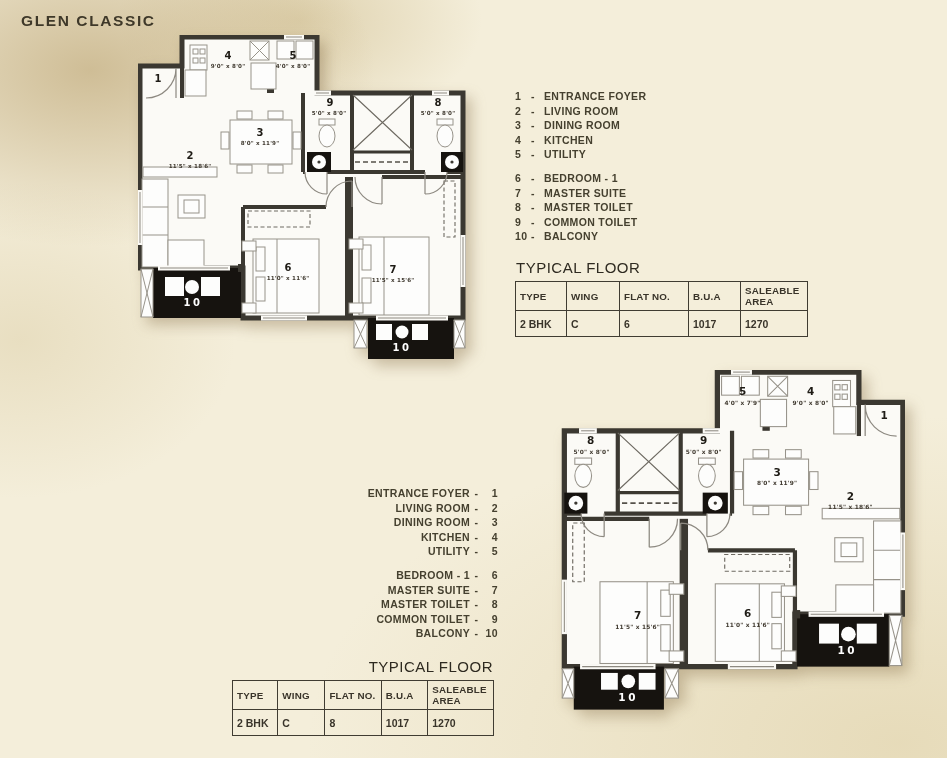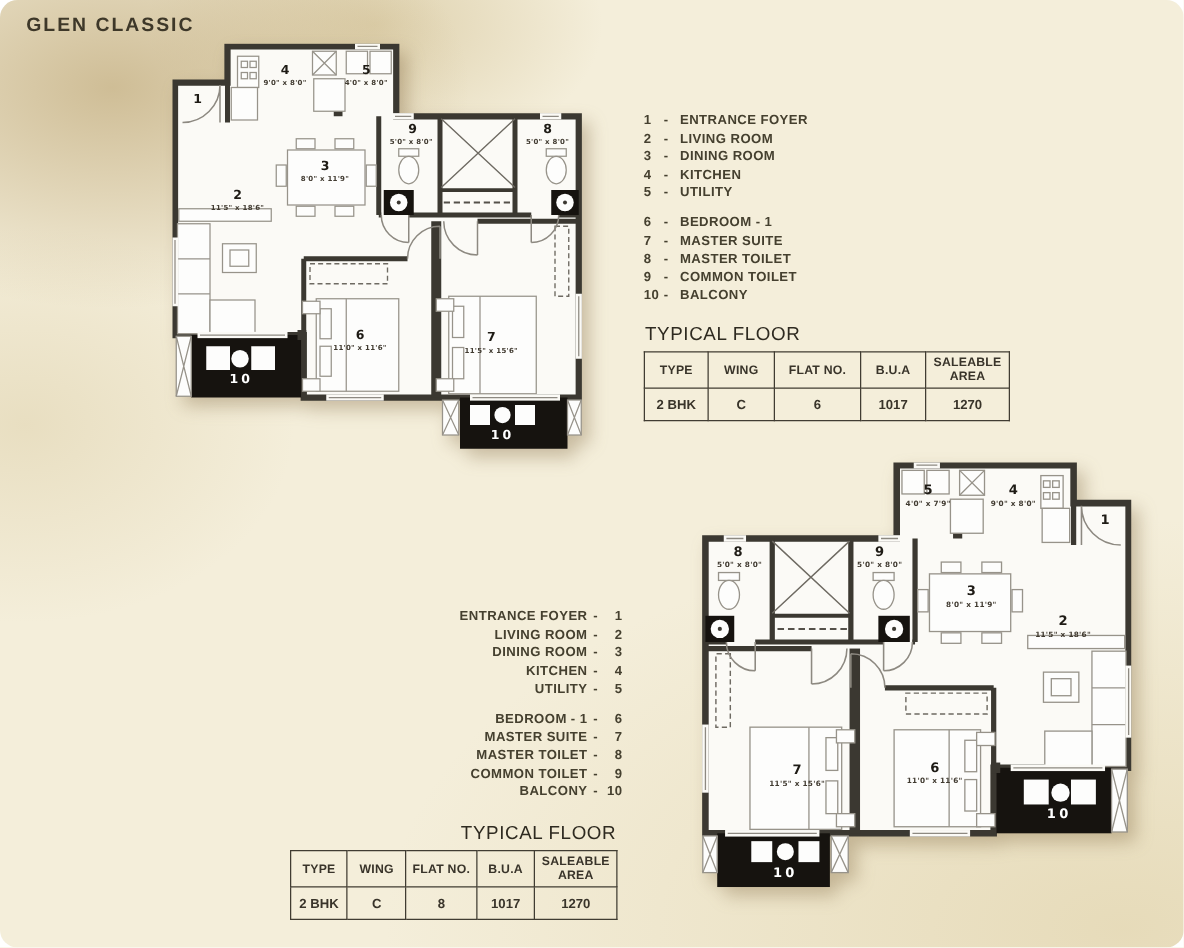--- a/index.html
+++ b/index.html
@@ -5,21 +5,20 @@
   html,body{margin:0;padding:0}
   .page{
     position:relative;width:947px;height:758px;overflow:hidden;
     font-family:"Liberation Sans",sans-serif;
     background-color:#f4eeda;
     background-image:
       radial-gradient(ellipse 420px 260px at 90px 70px, rgba(176,149,94,.55), rgba(176,149,94,0) 68%),
       radial-gradient(ellipse 260px 160px at 300px 20px, rgba(196,174,120,.45), rgba(196,174,120,0) 70%),
       radial-gradient(ellipse 300px 220px at 20px 340px, rgba(205,186,135,.30), rgba(205,186,135,0) 72%),
       radial-gradient(ellipse 760px 420px at 95% 98%, rgba(214,196,146,.45), rgba(214,196,146,0) 78%);
-    border-radius: 14px;
   }
   .title{
     position:absolute;left:21px;top:12px;
     font-size:15.5px;font-weight:700;letter-spacing:1.6px;color:#3e3829;
   }
   
   .plan{position:absolute;filter:drop-shadow(6px 7px 7px rgba(120,95,55,.35))}
   .p1{left:138px;top:35px}
   .p2{left:557px;top:370px}
   .fp{fill:#fbfaf6;stroke:#3b3831;stroke-width:5;stroke-linejoin:miter}
@@ -48,21 +47,21 @@
   .lr .lsep{width:13px;text-align:left}
   .ll{left:338px;top:486px;width:160px}
   .ll .lrow{justify-content:flex-end}
   .ll .lname{text-align:right}
   .ll .lsep{width:13px;text-align:center}
   .ll .lnum{width:15px;text-align:right}
   
   .tf{position:absolute;color:#39342a}
   .tf .hd{font-size:15px;font-weight:400;color:#2e2a20;letter-spacing:.5px;margin:0 0 5px 1px}
   .tf table{border-collapse:collapse;background:transparent}
-  .tf th,.tf td{border:1.6px solid #403c32;font-weight:700;text-align:center;padding:0 4px}
+  .tf th,.tf td{border:1.6px solid #403c32;font-weight:700;text-align:left;padding:0 4px}
   .tf th{font-size:9.8px;height:28px;line-height:11px;letter-spacing:.2px}
   .tf td{font-size:10.5px;height:25px}
   .tf th:nth-child(1){width:42px}
   .tf th:nth-child(2){width:44px}
   .tf th:nth-child(3){width:60px}
   .tf th:nth-child(4){width:43px}
   .tf th:nth-child(5){width:58px}
   .tf1{left:515px;top:259px}
   .tf2{left:232px;top:658px;width:262px}
   .tf2 .hd{text-align:right;margin-right:1px}

